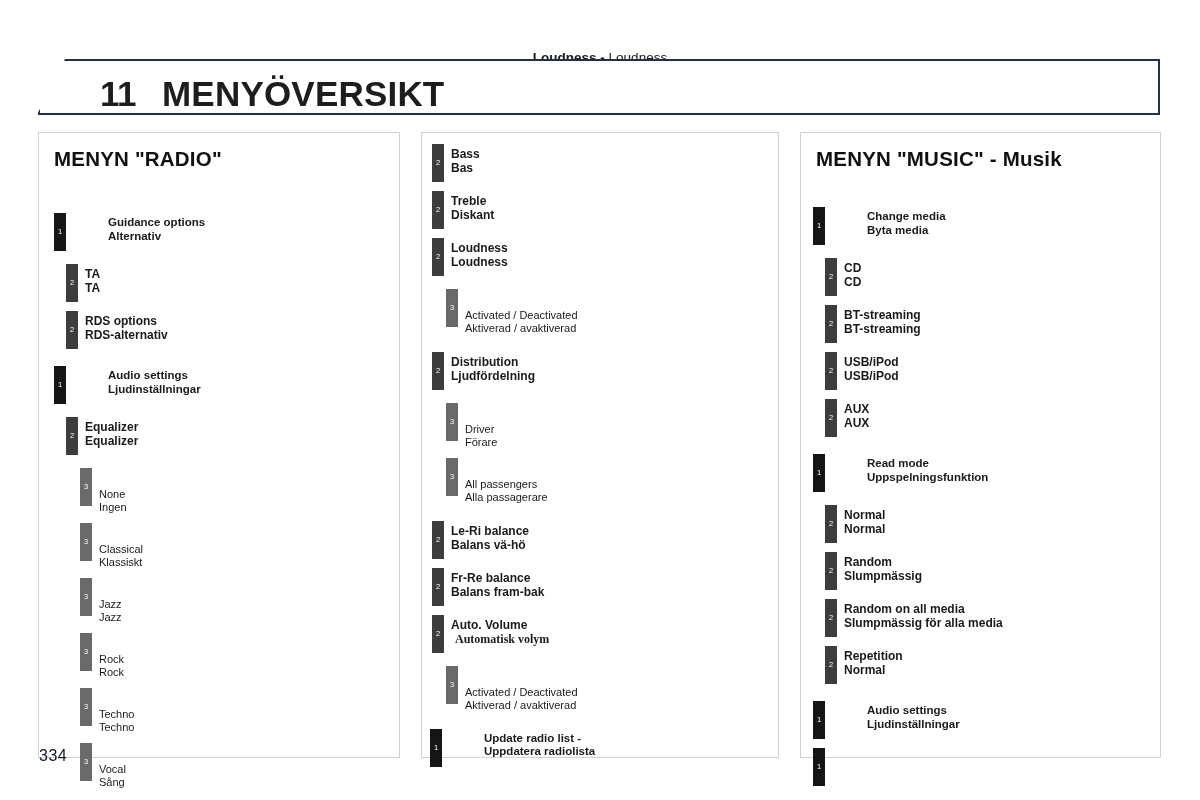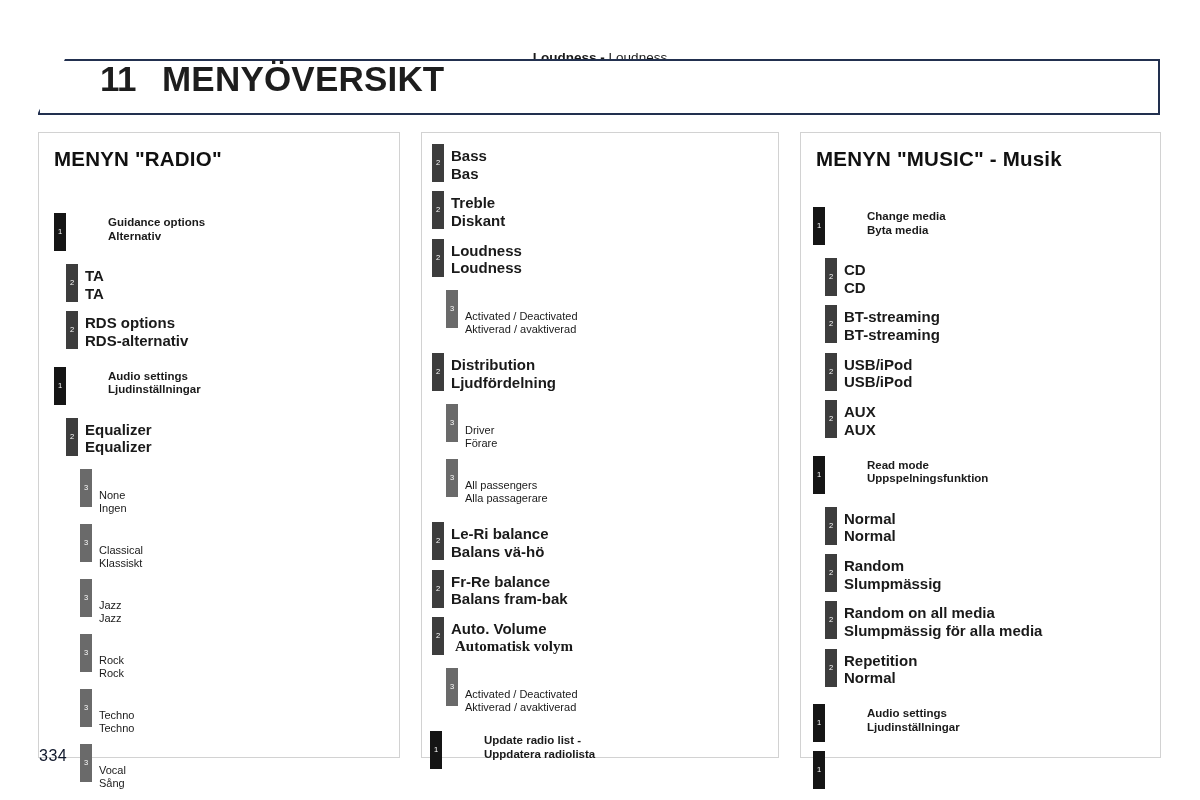--- a/index.html
+++ b/index.html
@@ -46,21 +46,21 @@
     clip-path: polygon(0 100%, 0 96%, 27px 0, 100% 0, 100% 100%);
     z-index: 6;
   }
   .chapter-banner-inner {
     position: absolute;
     left: 38px;
     top: 59px;
     width: 1122px;
     height: 55px;
     display: flex;
-    align-items: flex-start;
+    align-items: flex-end;
     z-index: 7;
   }
   .chapter-num {
     font-size: 35px;
     font-weight: bold;
     letter-spacing: -0.5px;
     margin-left: 62px;
     color: #1d1d1d;
   }
   .chapter-title {
@@ -140,21 +140,21 @@
   .line-en, .line-sv { display: block; }
 
   
   .lv1 { margin-left: 12px; }
   .lv1 .node-bar { background: #151515; height: 38px; }
   .lv1 .node-text { font-size: 11.5px; font-weight: bold; margin-top: 3px; margin-left: 42px; }
 
   
   .lv2 { margin-left: 24px; }
   .lv2 .node-bar { background: #3d3d3d; height: 38px; }
-  .lv2 .node-text { font-size: 15px; font-weight: bold; margin-top: 3px; }
+  .lv2 .node-text { font-size: 12px; font-weight: bold; margin-top: 3px; }
 
   
   .lv3 { margin-left: 38px; }
   .lv3 .node-bar { background: #6a6a6a; height: 38px; }
   .lv3 .node-text { font-size: 11px; font-weight: normal; margin-top: 20px; }
 
   
   .panel-left  .tree { margin-top: 42px; margin-left: 3px; }
   .panel-middle .tree { margin-top: 11px; margin-left: 0px; }
   .panel-right .tree { margin-top: 36px; margin-left: 2px; }

